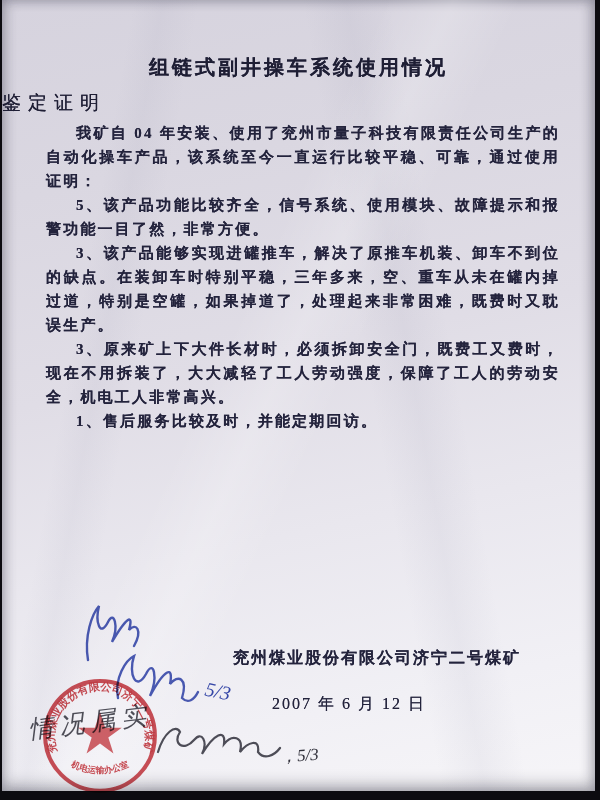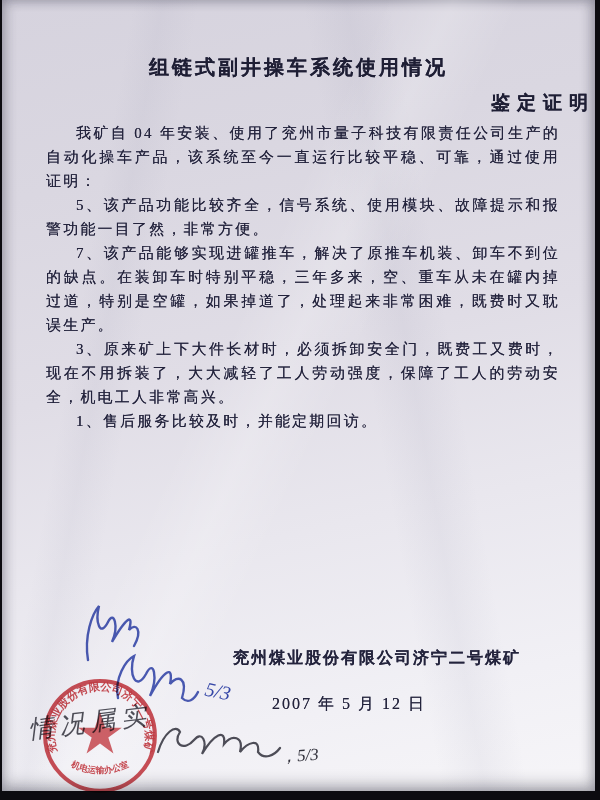--- a/index.html
+++ b/index.html
@@ -28,30 +28,30 @@
       linear-gradient(115deg,rgba(255,255,255,0) 40%,rgba(255,255,255,.20) 47%,rgba(255,255,255,0) 54%),
       linear-gradient(80deg,rgba(120,120,150,0) 60%,rgba(120,120,150,.07) 66%,rgba(120,120,150,0) 72%),
       linear-gradient(100deg,rgba(120,120,150,0) 18%,rgba(120,120,150,.06) 22%,rgba(120,120,150,0) 27%);
   }
   .doc-title{
     position:absolute;top:54px;left:0;right:0;text-align:center;
     font-size:20px;font-weight:bold;letter-spacing:3px;color:#1e1e34;
     text-shadow:0 0 .6px rgba(30,30,55,.9);
   }
   .doc-subtitle{
-    position:absolute;top:90px;left:0;right:0;text-align:right;
-    font-size:19px;font-weight:bold;letter-spacing:7px;color:#1e1e34;
+    position:absolute;top:90px;left:0;right:0;text-align:left;
+    font-size:19px;font-weight:normal;letter-spacing:7px;color:#1e1e34;
     text-shadow:0 0 .6px rgba(30,30,55,.9);
   }
   .body-block{
     position:absolute;top:121px;left:44px;width:514px;
     font-size:15px;line-height:24px;letter-spacing:2.2px;
     color:#23233c;text-align:justify;
     text-shadow:0 0 .6px rgba(35,35,62,.85);
-    font-weight:400;
+    font-weight:700;
   }
   .body-block p{margin:0;text-indent:2em;}
   .org-line{
     position:absolute;top:648px;left:231px;
     font-size:16px;font-weight:600;letter-spacing:2px;color:#23233c;
     text-shadow:0 0 .6px rgba(35,35,62,.85);
   }
   .date-line{
     position:absolute;top:694px;left:270px;
     font-size:16px;letter-spacing:2px;color:#23233c;font-weight:500;
@@ -85,27 +85,27 @@
 <div class="scan-frame">
   <div class="paper">
     <div class="wrinkles"></div>
 
     <div class="doc-title">组链式副井操车系统使用情况</div>
     <div class="doc-subtitle">鉴定证明</div>
 
     <div class="body-block">
       <p>我矿自 04 年安装、使用了兖州市量子科技有限责任公司生产的自动化操车产品，该系统至今一直运行比较平稳、可靠，通过使用证明：</p>
       <p>5、该产品功能比较齐全，信号系统、使用模块、故障提示和报警功能一目了然，非常方便。</p>
-      <p>7、该产品能够实现进罐推车，解决了原推车机装、卸车不到位的缺点。在装卸车时特别平稳，三年多来，空、重车从未在罐内掉过道，特别是空罐，如果掉道了，处理起来非常困难，既费时又耽误生产。</p>
+      <p>3、该产品能够实现进罐推车，解决了原推车机装、卸车不到位的缺点。在装卸车时特别平稳，三年多来，空、重车从未在罐内掉过道，特别是空罐，如果掉道了，处理起来非常困难，既费时又耽误生产。</p>
       <p>3、原来矿上下大件长材时，必须拆卸安全门，既费工又费时，现在不用拆装了，大大减轻了工人劳动强度，保障了工人的劳动安全，机电工人非常高兴。</p>
       <p>1、售后服务比较及时，并能定期回访。</p>
     </div>
 
     <div class="org-line">兖州煤业股份有限公司济宁二号煤矿</div>
-    <div class="date-line">2007 年 5 月 12 日</div>
+    <div class="date-line">2007 年 6 月 12 日</div>
 
     <svg class="seal-svg" viewBox="0 0 140 140">
       <circle cx="70" cy="72" r="60" fill="none" stroke="#c4232b" stroke-width="4.5" opacity=".9"></circle>
       <path d="M70,46 L75.6,63.2 L93.8,63.2 L79.1,73.9 L84.7,91.2 L70,80.5 L55.3,91.2 L60.9,73.9 L46.2,63.2 L64.4,63.2 Z" fill="#c4232b" opacity=".8"></path>
       <defs>
         <path id="sealTopArc" d="M 26,96 A 50 50 0 1 1 114,96" fill="none"></path>
         <path id="sealBottomArc" d="M 32,102 Q 70,124 108,102" fill="none"></path>
       </defs>
       <text font-size="12" fill="#c4232b" font-weight="bold" text-anchor="middle" opacity=".92">
         <textPath href="#sealTopArc" startOffset="50%">兖州煤业股份有限公司济宁二号煤矿</textPath>

